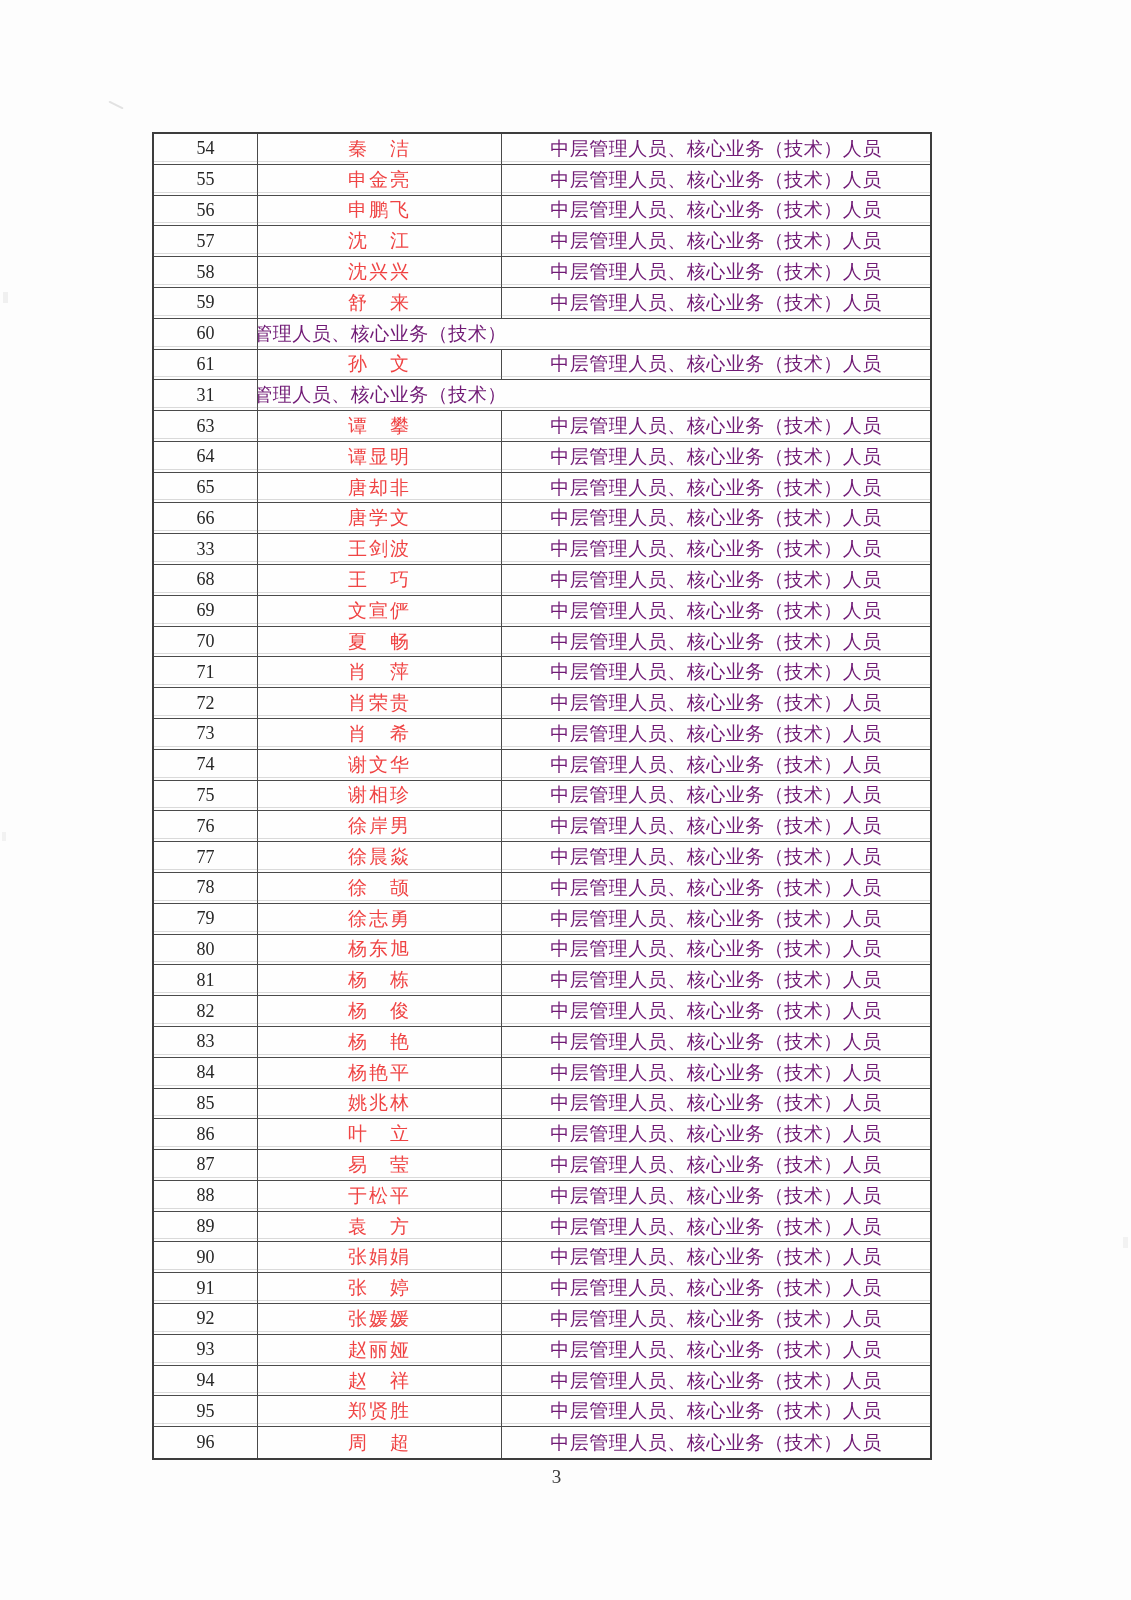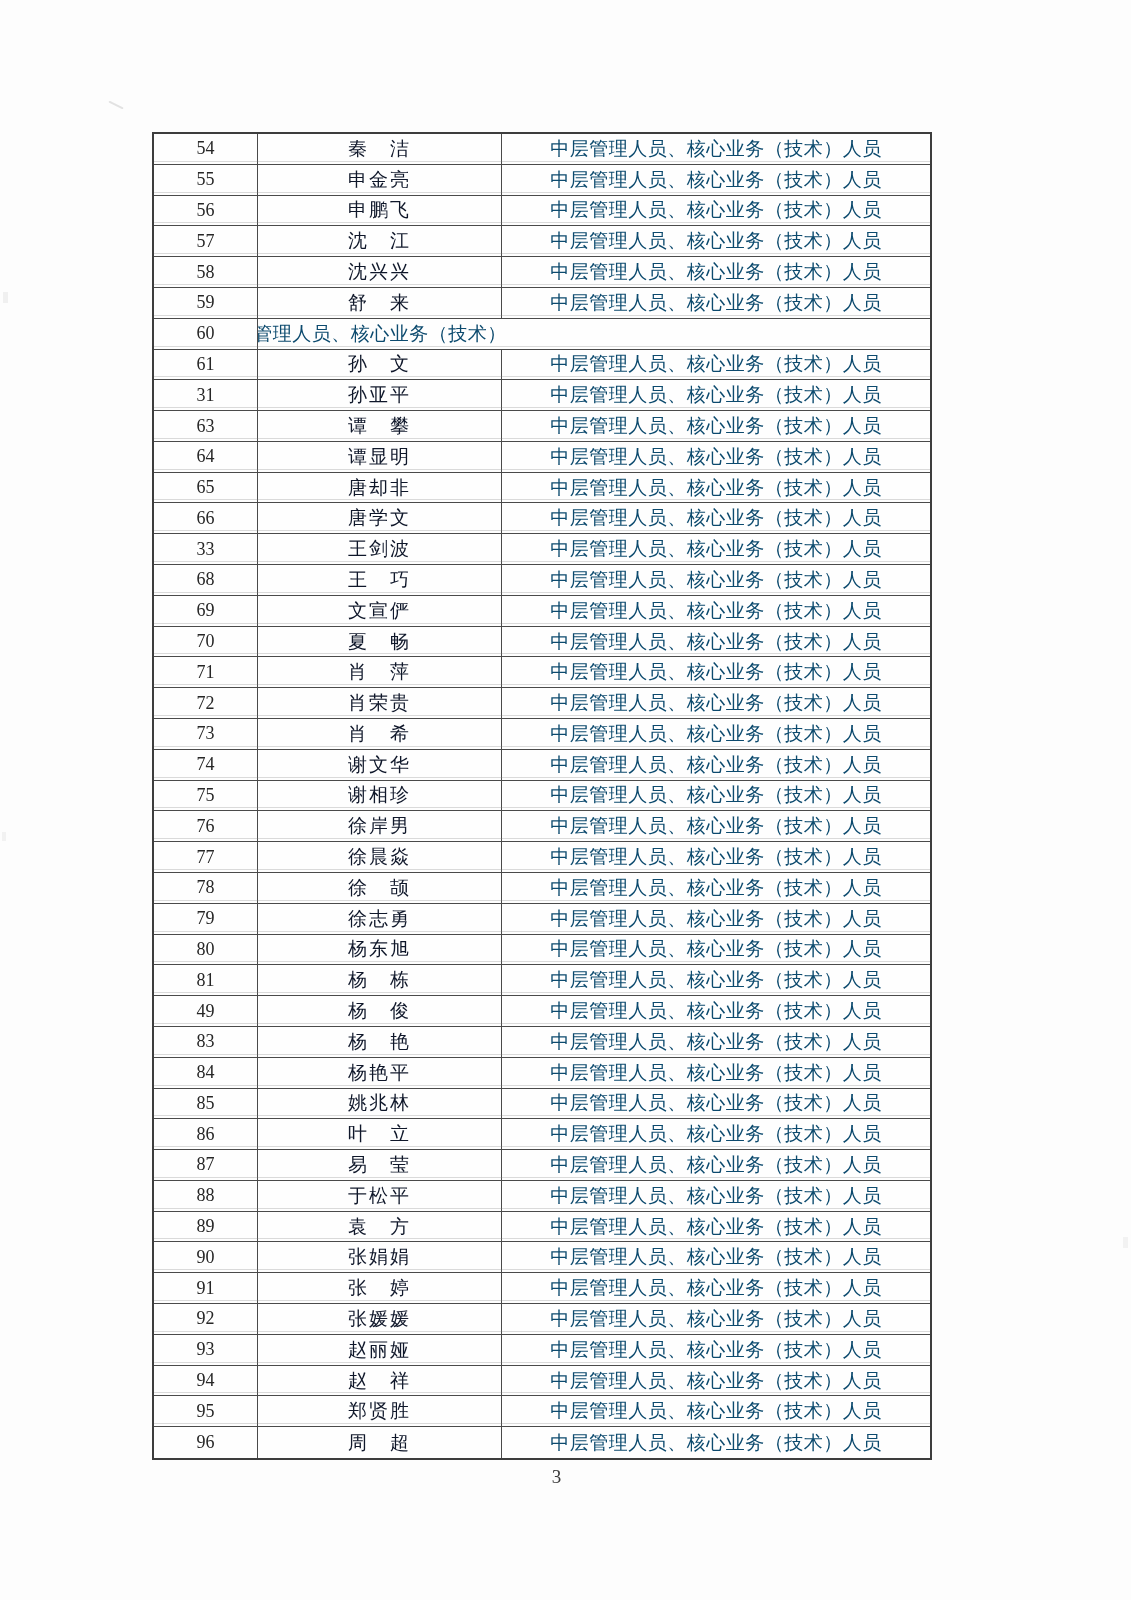--- a/index.html
+++ b/index.html
@@ -58,26 +58,26 @@
   }
   .cell-no {
     border-right: 1px solid #4a4a4a;
     font-size: 18px;
     color: #262626;
   }
   .cell-name {
     border-right: 1px solid #4a4a4a;
     font-size: 19px;
     letter-spacing: 2px;
-    color: #0f172a;
+    color: #ef4444;
   }
   .cell-category {
     font-size: 19px;
     letter-spacing: 0.5px;
-    color: #0c4a6e;
+    color: #701a75;
   }
   .page-number {
     position: absolute;
     top: 1466px;
     left: 0;
     width: 1113px;
     text-align: center;
     font-size: 19px;
     color: #3a3a3a;
   }
@@ -160,21 +160,20 @@
         <div class="cell cell-no">60</div>
         <div class="cell cell-category">中层管理人员、核心业务（技术）人员</div>
       </div>
       <div class="row">
         <div class="cell cell-no">61</div>
         <div class="cell cell-name">孙　文</div>
         <div class="cell cell-category">中层管理人员、核心业务（技术）人员</div>
       </div>
       <div class="row">
         <div class="cell cell-no">31</div>
-        <div class="cell cell-name">孙亚平</div>
         <div class="cell cell-category">中层管理人员、核心业务（技术）人员</div>
       </div>
       <div class="row">
         <div class="cell cell-no">63</div>
         <div class="cell cell-name">谭　攀</div>
         <div class="cell cell-category">中层管理人员、核心业务（技术）人员</div>
       </div>
       <div class="row">
         <div class="cell cell-no">64</div>
         <div class="cell cell-name">谭显明</div>
@@ -259,21 +258,21 @@
         <div class="cell cell-no">80</div>
         <div class="cell cell-name">杨东旭</div>
         <div class="cell cell-category">中层管理人员、核心业务（技术）人员</div>
       </div>
       <div class="row">
         <div class="cell cell-no">81</div>
         <div class="cell cell-name">杨　栋</div>
         <div class="cell cell-category">中层管理人员、核心业务（技术）人员</div>
       </div>
       <div class="row">
-        <div class="cell cell-no">49</div>
+        <div class="cell cell-no">82</div>
         <div class="cell cell-name">杨　俊</div>
         <div class="cell cell-category">中层管理人员、核心业务（技术）人员</div>
       </div>
       <div class="row">
         <div class="cell cell-no">83</div>
         <div class="cell cell-name">杨　艳</div>
         <div class="cell cell-category">中层管理人员、核心业务（技术）人员</div>
       </div>
       <div class="row">
         <div class="cell cell-no">84</div>

